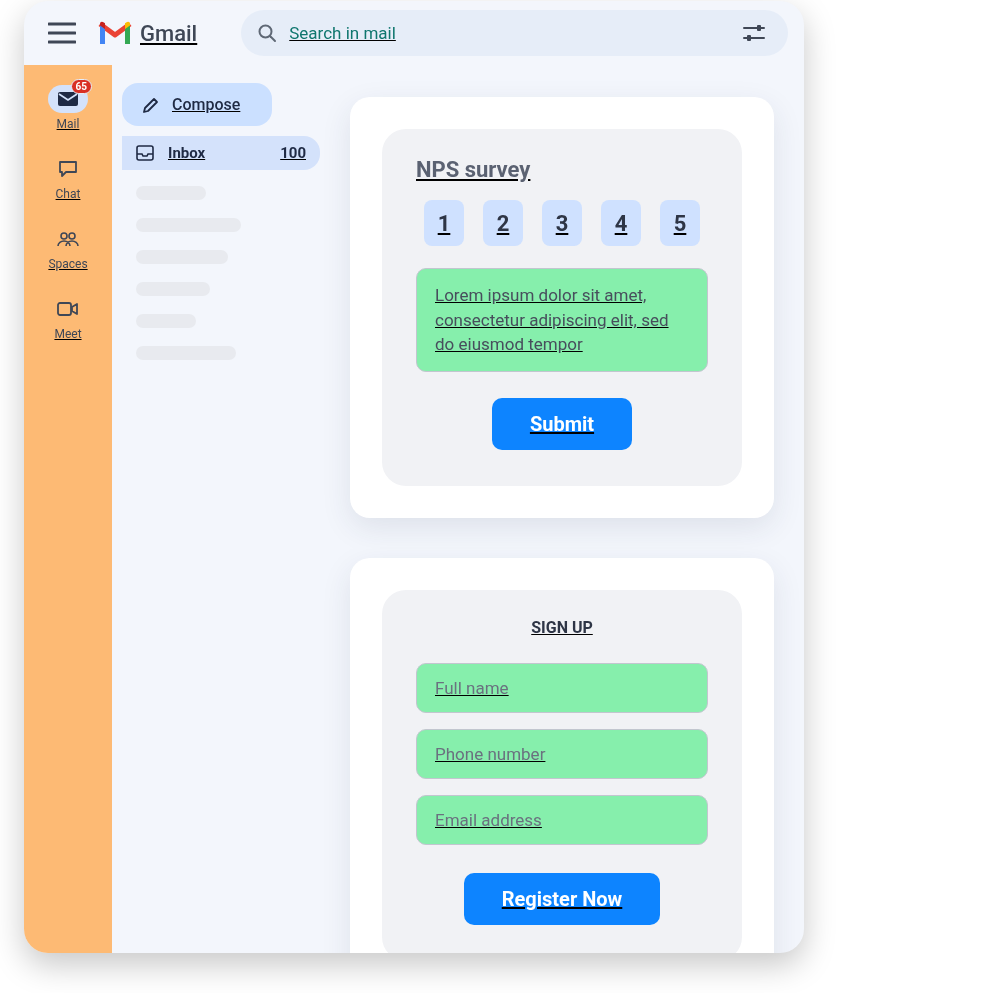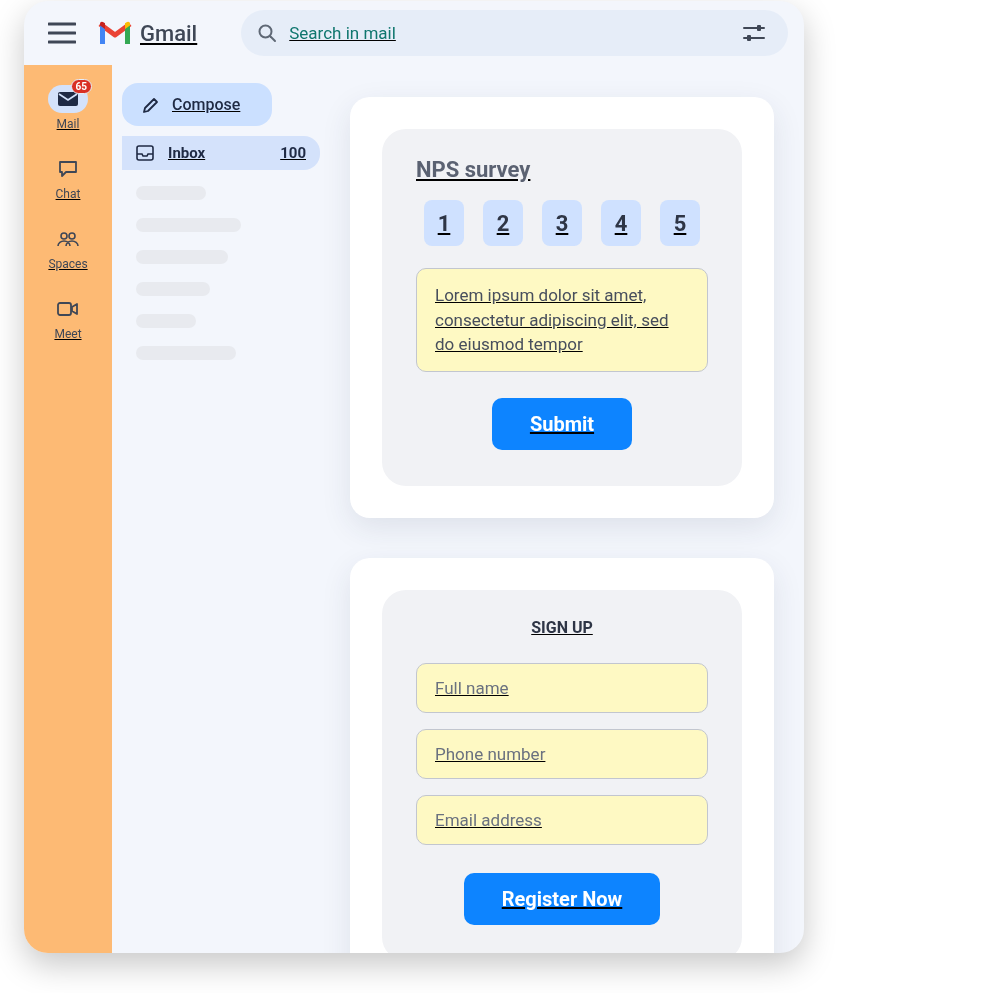--- a/index.html
+++ b/index.html
@@ -224,21 +224,21 @@
     display: flex;
     align-items: center;
     justify-content: center;
     font-size: 22px;
     font-weight: 700;
     color: #2e3546;
     cursor: pointer;
   }
   .field {
     border: 1.5px solid #c2c6cf;
-    background: #fef9c3;
+    background: #86efac;
     border-radius: 10px;
     padding: 14px 18px;
     font-size: 17px;
     color: #6a717f;
     margin-bottom: 16px;
     min-height: 50px;
   }
   .textarea { min-height: 98px; line-height:1.45; color:#474e5c;}
   .btn-primary {
     align-self: center;

